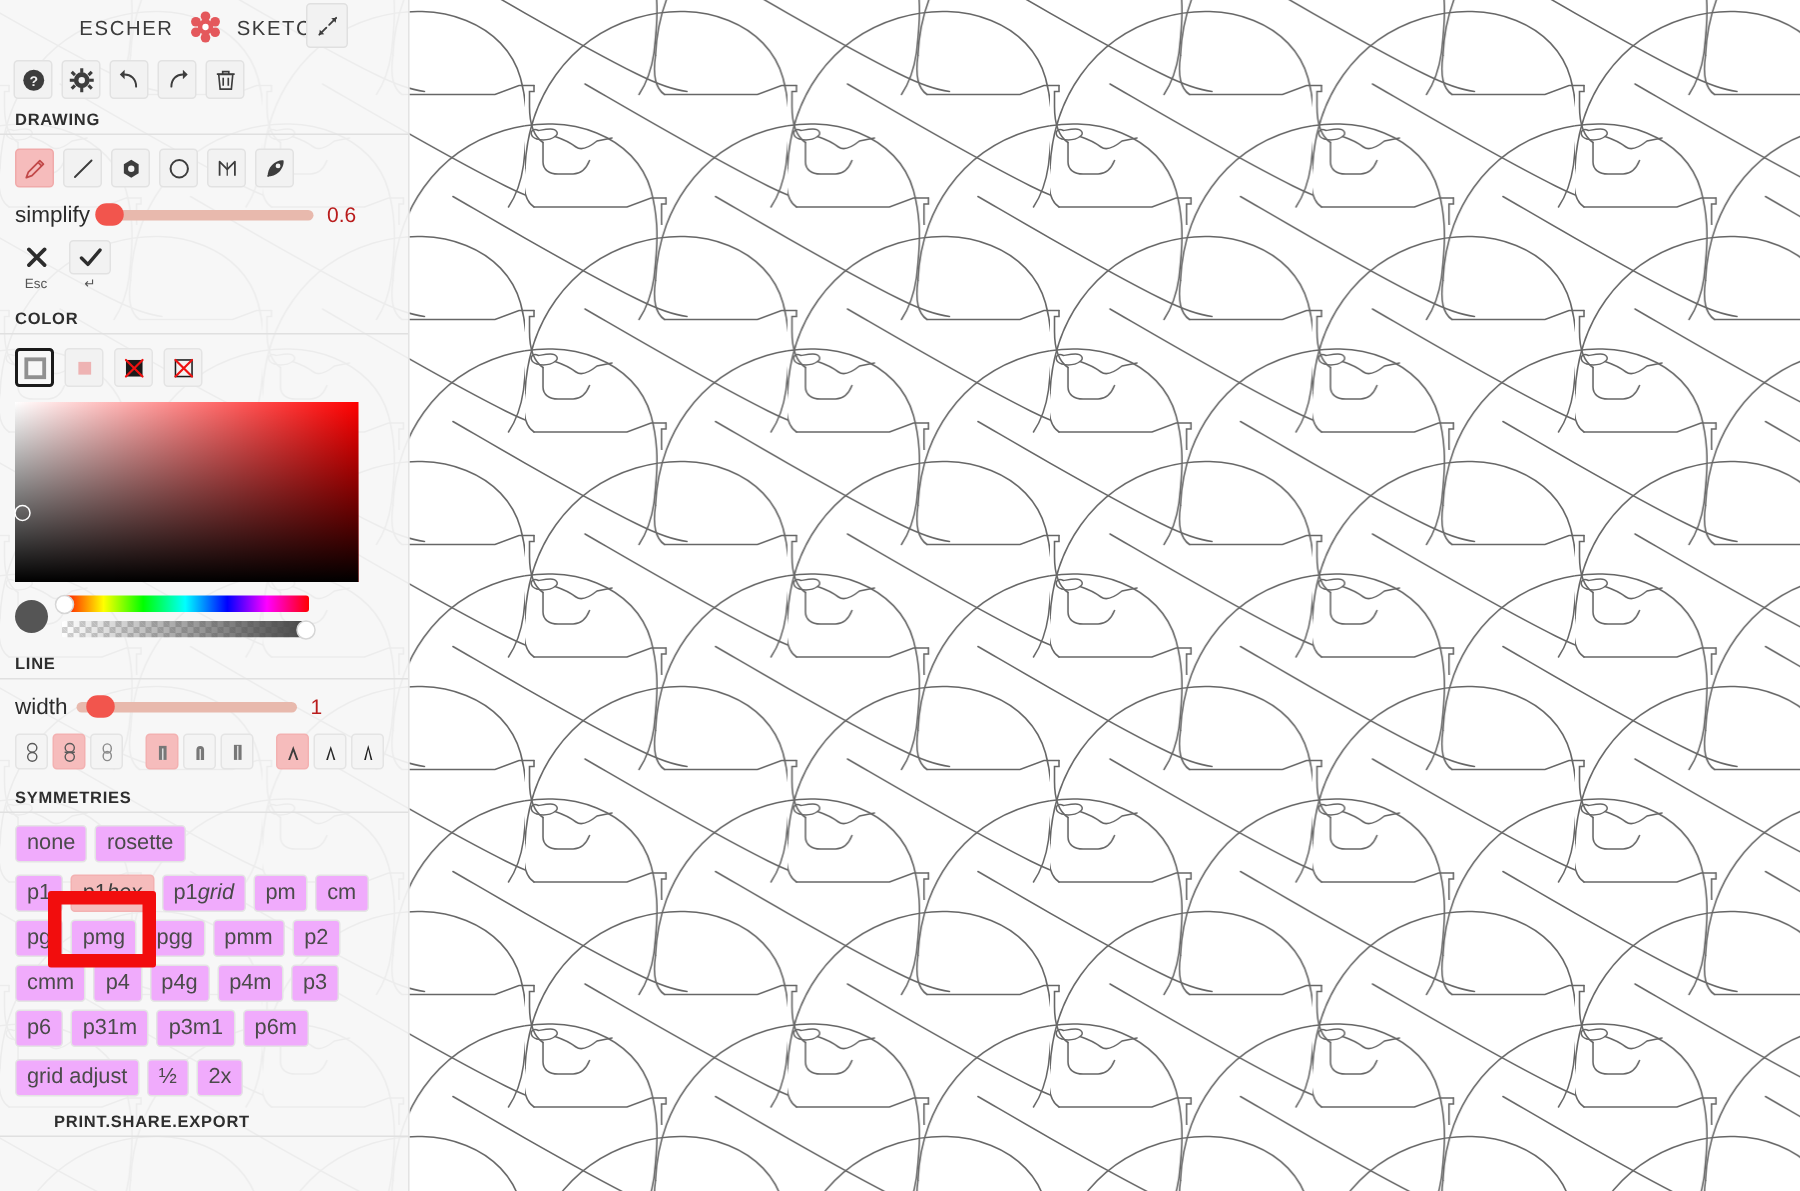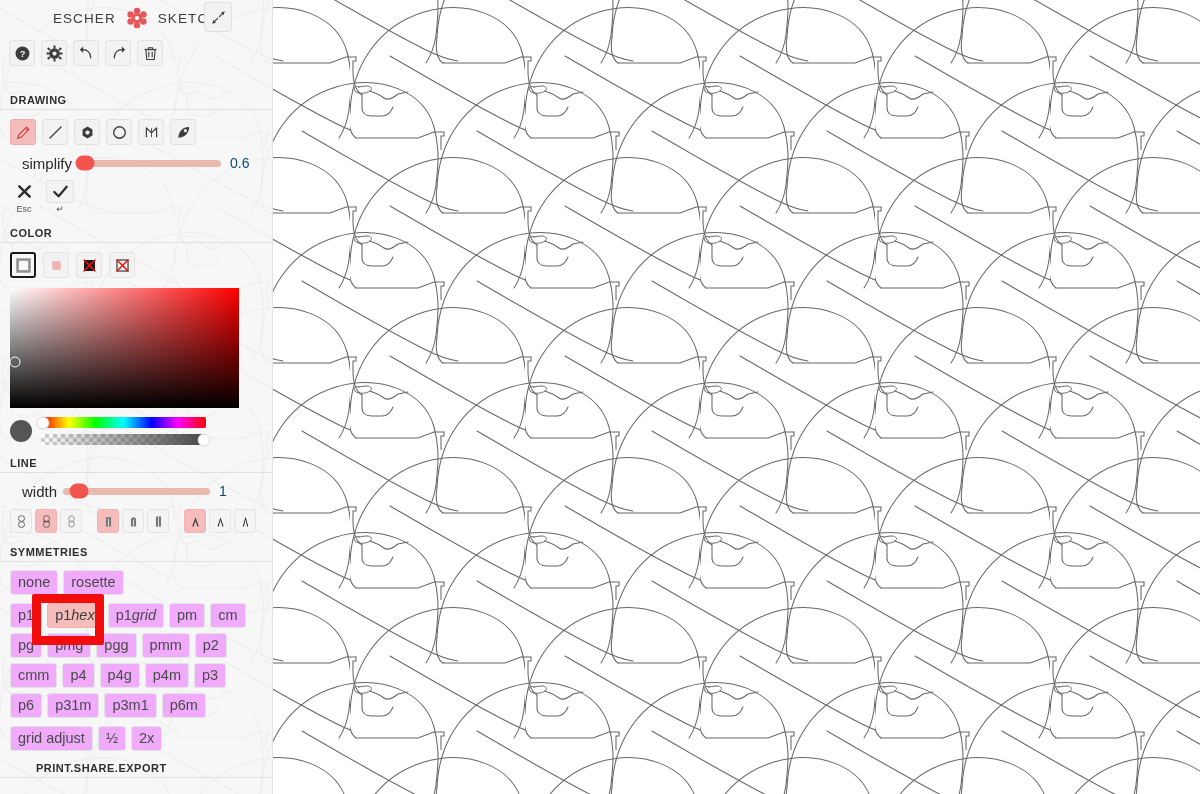--- a/index.html
+++ b/index.html
@@ -77,21 +77,21 @@
   
   .section-title {
     font-size: 11px;
     font-weight: bold;
     letter-spacing: 0.5px;
     color: #2e2e2e;
     padding: 0 0 3px 10px;
     border-bottom: 1px solid #e0e0e0;
     margin: 0 0 0 0;
   }
-  .sec-drawing { margin-top: 28px; }
+  .sec-drawing { margin-top: 8px; }
   .sec-color   { margin-top: 13px; }
   .sec-line    { margin-top: 12px; }
   .sec-sym     { margin-top: 13px; }
   .sec-print   { margin-top: 11px; padding-left: 36px; }
 
   
   .drawrow {
     display: flex;
     gap: 6px;
     padding: 9px 0 0 10px;
@@ -102,40 +102,40 @@
     border: 1px solid #e2e2e2;
     border-radius: 3px;
     display: flex; align-items: center; justify-content: center;
   }
   .draw-btn.active { background: #f6bcbc; border-color: #f0aaaa; }
 
   
   .slider-row {
     display: flex;
     align-items: center;
-    padding-left: 22px;
+    padding-left: 10px;
     margin-top: 8px;
     height: 20px;
   }
   .slider-label { font-size: 15px; color: #2b2b2b; margin-right: 6px; }
   .slider-track {
     position: relative;
     height: 7px;
     border-radius: 4px;
     background: #e8b9ad;
   }
   .slider-thumb {
     position: absolute;
     top: 50%;
     width: 19px; height: 15px;
     border-radius: 9px;
     background: #f2554d;
     transform: translate(-50%, -50%);
   }
-  .slider-value { font-size: 14px; color: #0c4a6e; margin-left: 9px; }
+  .slider-value { font-size: 14px; color: #b91c1c; margin-left: 9px; }
 
   
   .confirm-row { display: flex; gap: 8px; padding: 7px 0 0 10px; }
   .confirm-cell { width: 28px; text-align: center; }
   .confirm-box {
     width: 28px; height: 23px;
     background: transparent;
     display: flex; align-items: center; justify-content: center;
   }
   .confirm-box.boxed { background: #f2f2f2; border: 1px solid #e2e2e2; border-radius:3px; }

